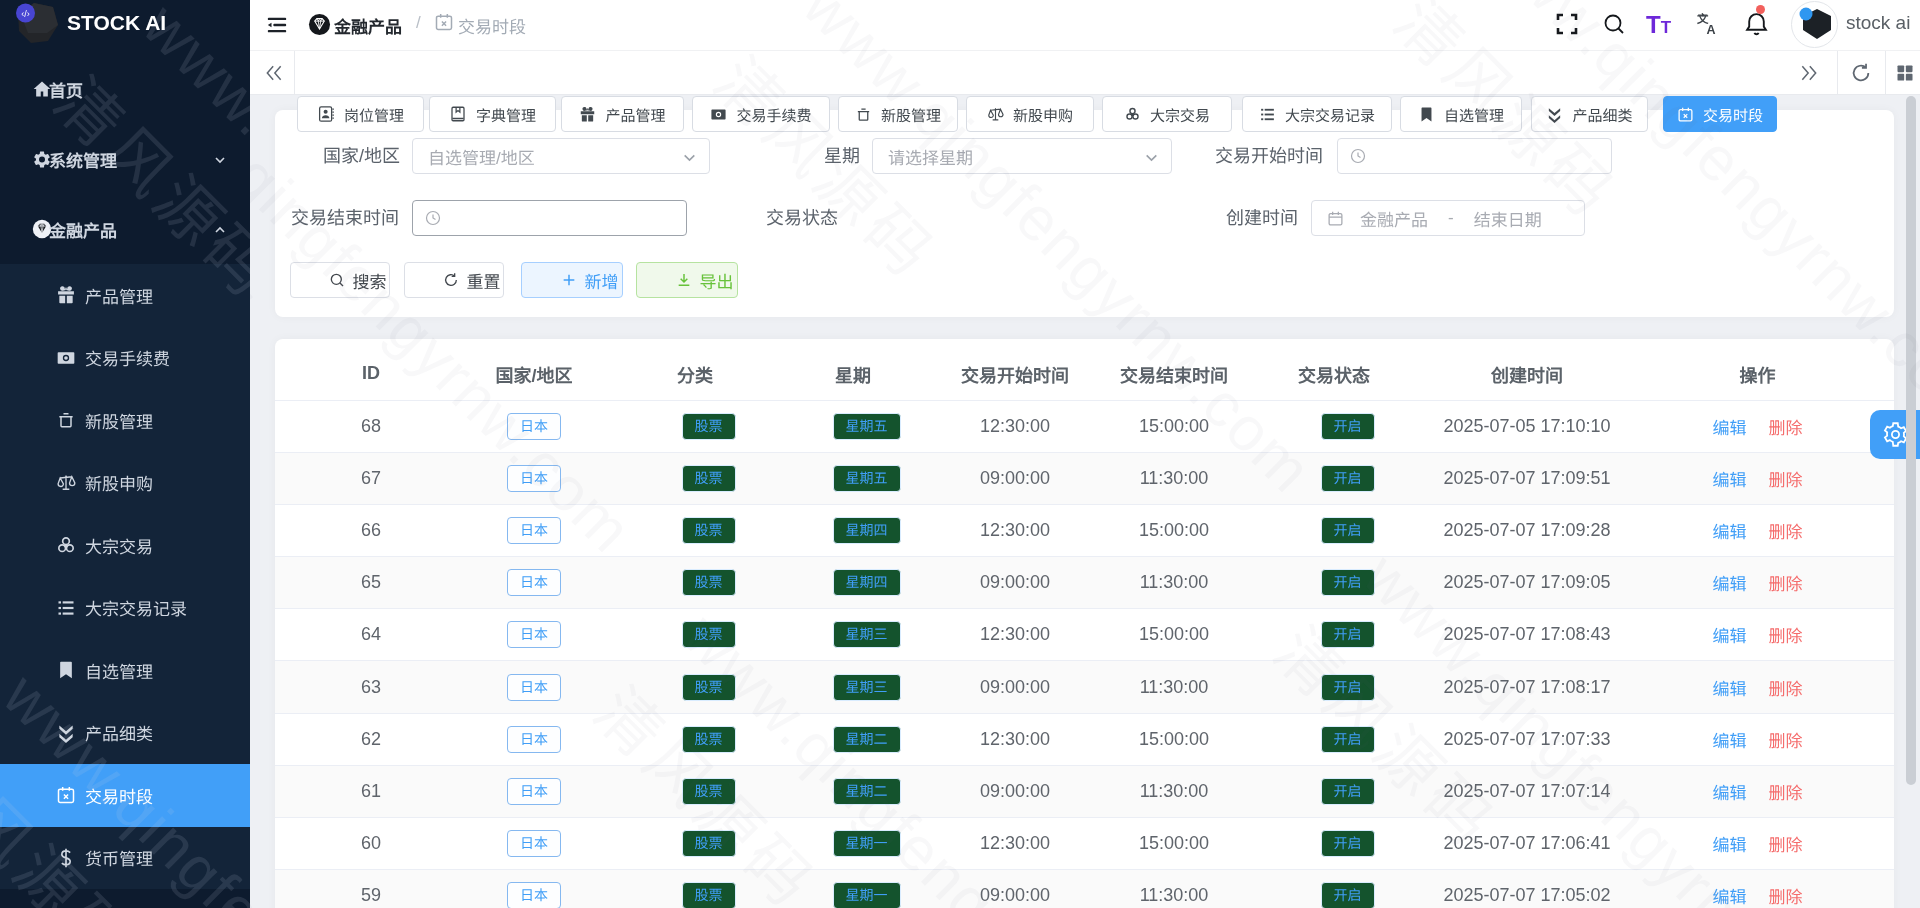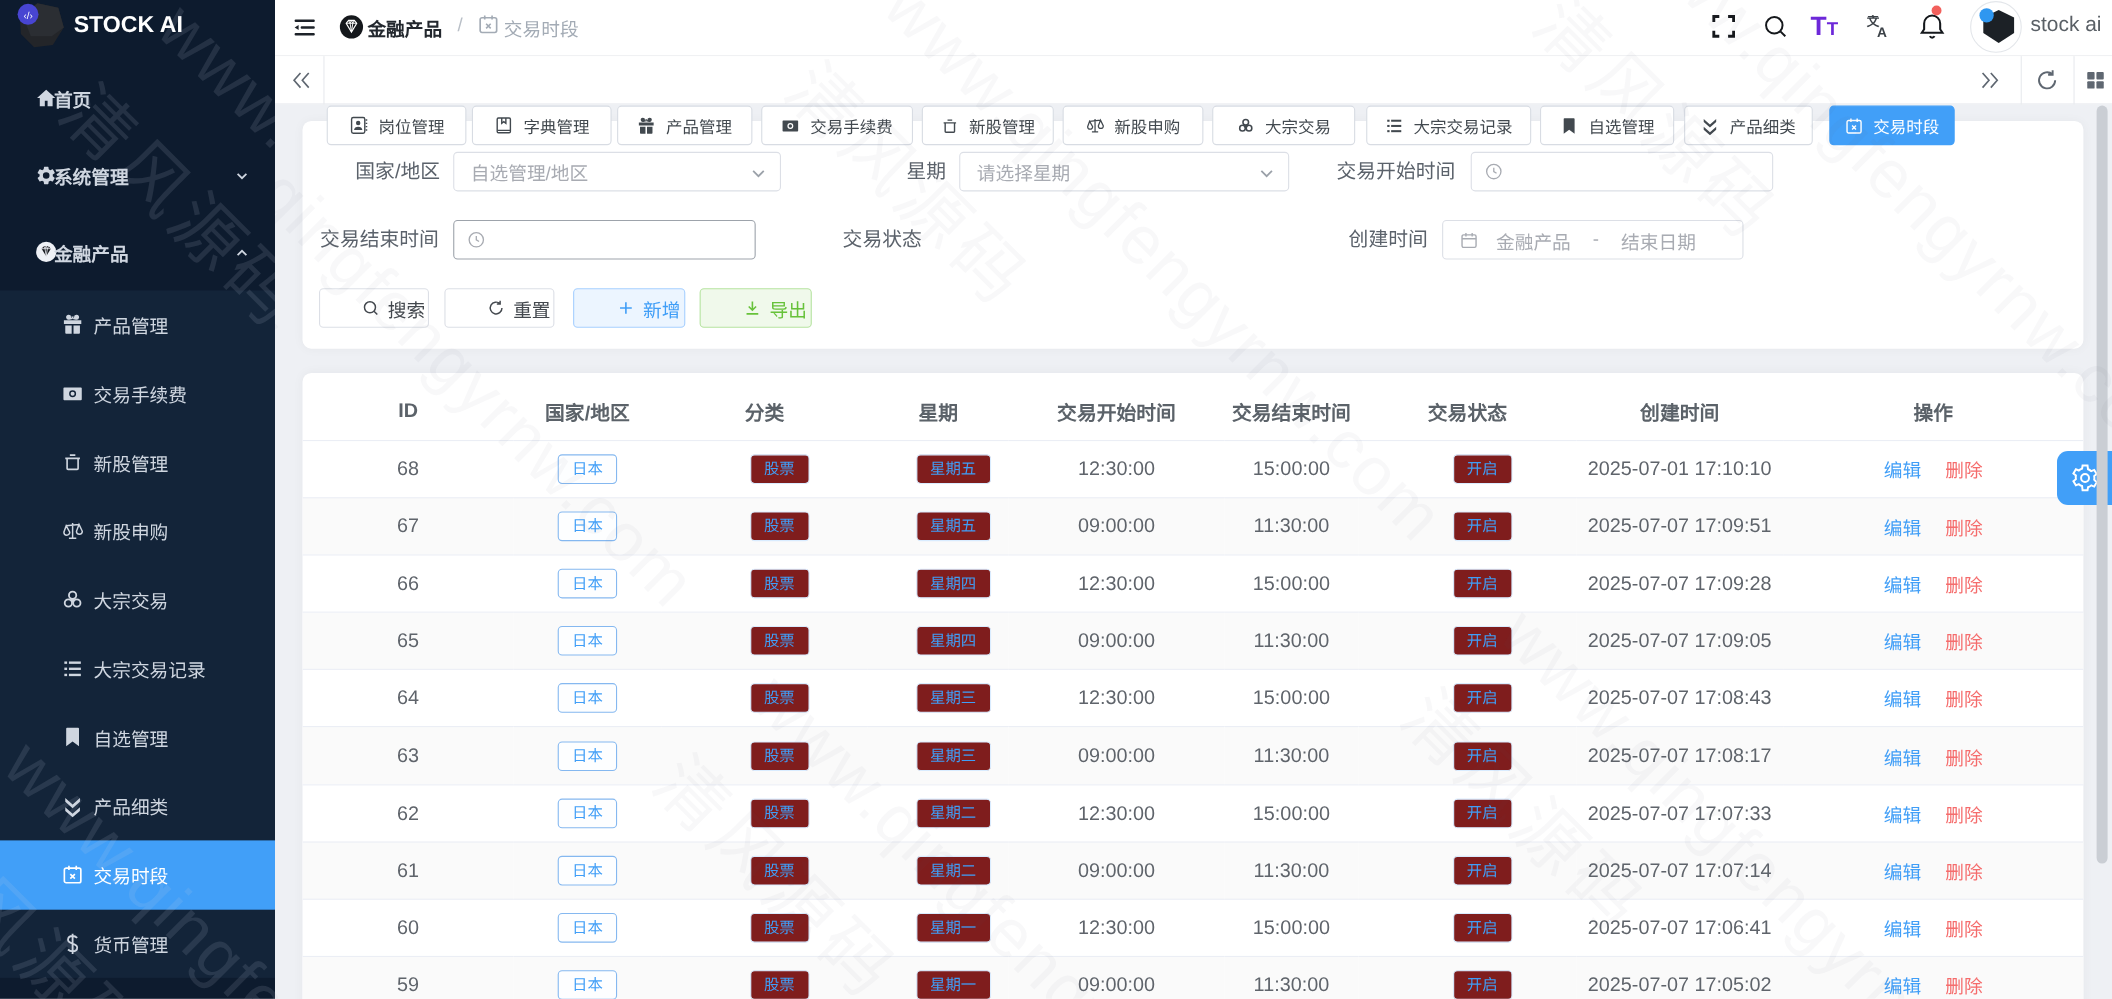--- a/index.html
+++ b/index.html
@@ -47,21 +47,21 @@
   .btn.blue { background:#ecf5ff; border-color:#a6cfff; color:#409ef7; }
   .btn.green { background:#f0f9eb; border-color:#b6e3a0; color:#67c23a; }
 
   
   table { border-collapse:collapse; table-layout:fixed; width:1619px; }
   th { height:52px; font-size:18px; color:#5b6269; font-weight:bold; text-align:center; border-bottom:1px solid #ebeef5; }
   td { height:52.2px; font-size:18px; color:#5f646b; text-align:center; border-bottom:1px solid #ebeef5; }
   tr.stripe td { background:#fafafa; }
   .tag { display:inline-block; height:27px; line-height:25px; padding:0 12px; border-radius:4px; font-size:14px; color:#409ef7; }
   .tag.plain { background:#fdfeff; border:1px solid #85b8f0; }
-  .tag.lite  { background:#7f1d1d; border:1px solid #d9ecff;margin-left:27px; }
+  .tag.lite  { background:#14532d; border:1px solid #d9ecff;margin-left:27px; }
   .op-edit { color:#409ef7; font-size:17px; margin-right:22px; }
   .op-del  { color:#f56c6c; font-size:17px; }
 
   
   .wm { position:absolute; pointer-events:none; transform:rotate(45deg); transform-origin:0 0; white-space:nowrap; }
   .wm .l1 { font-size:62px; letter-spacing:2px; }
   .wm .l2 { font-size:64px; margin-top:28px; margin-left:-10px; letter-spacing:6px; }
   .wmlayer { position:absolute; top:0; height:908px; overflow:hidden; pointer-events:none; z-index:50; }
 
   
@@ -407,21 +407,21 @@
       </tbody>
         <tbody>
       <tr>
             <td>68</td>
             <td><span class="tag plain">日本</span></td>
             <td><span class="tag lite">股票</span></td>
             <td><span class="tag lite">星期五</span></td>
             <td>12:30:00</td>
             <td>15:00:00</td>
             <td><span class="tag lite">开启</span></td>
-            <td>2025-07-01 17:10:10</td>
+            <td>2025-07-05 17:10:10</td>
             <td><span class="op-edit">编辑</span><span class="op-del">删除</span></td>
           </tr>
       <tr class="stripe">
             <td>67</td>
             <td><span class="tag plain">日本</span></td>
             <td><span class="tag lite">股票</span></td>
             <td><span class="tag lite">星期五</span></td>
             <td>09:00:00</td>
             <td>11:30:00</td>
             <td><span class="tag lite">开启</span></td>

